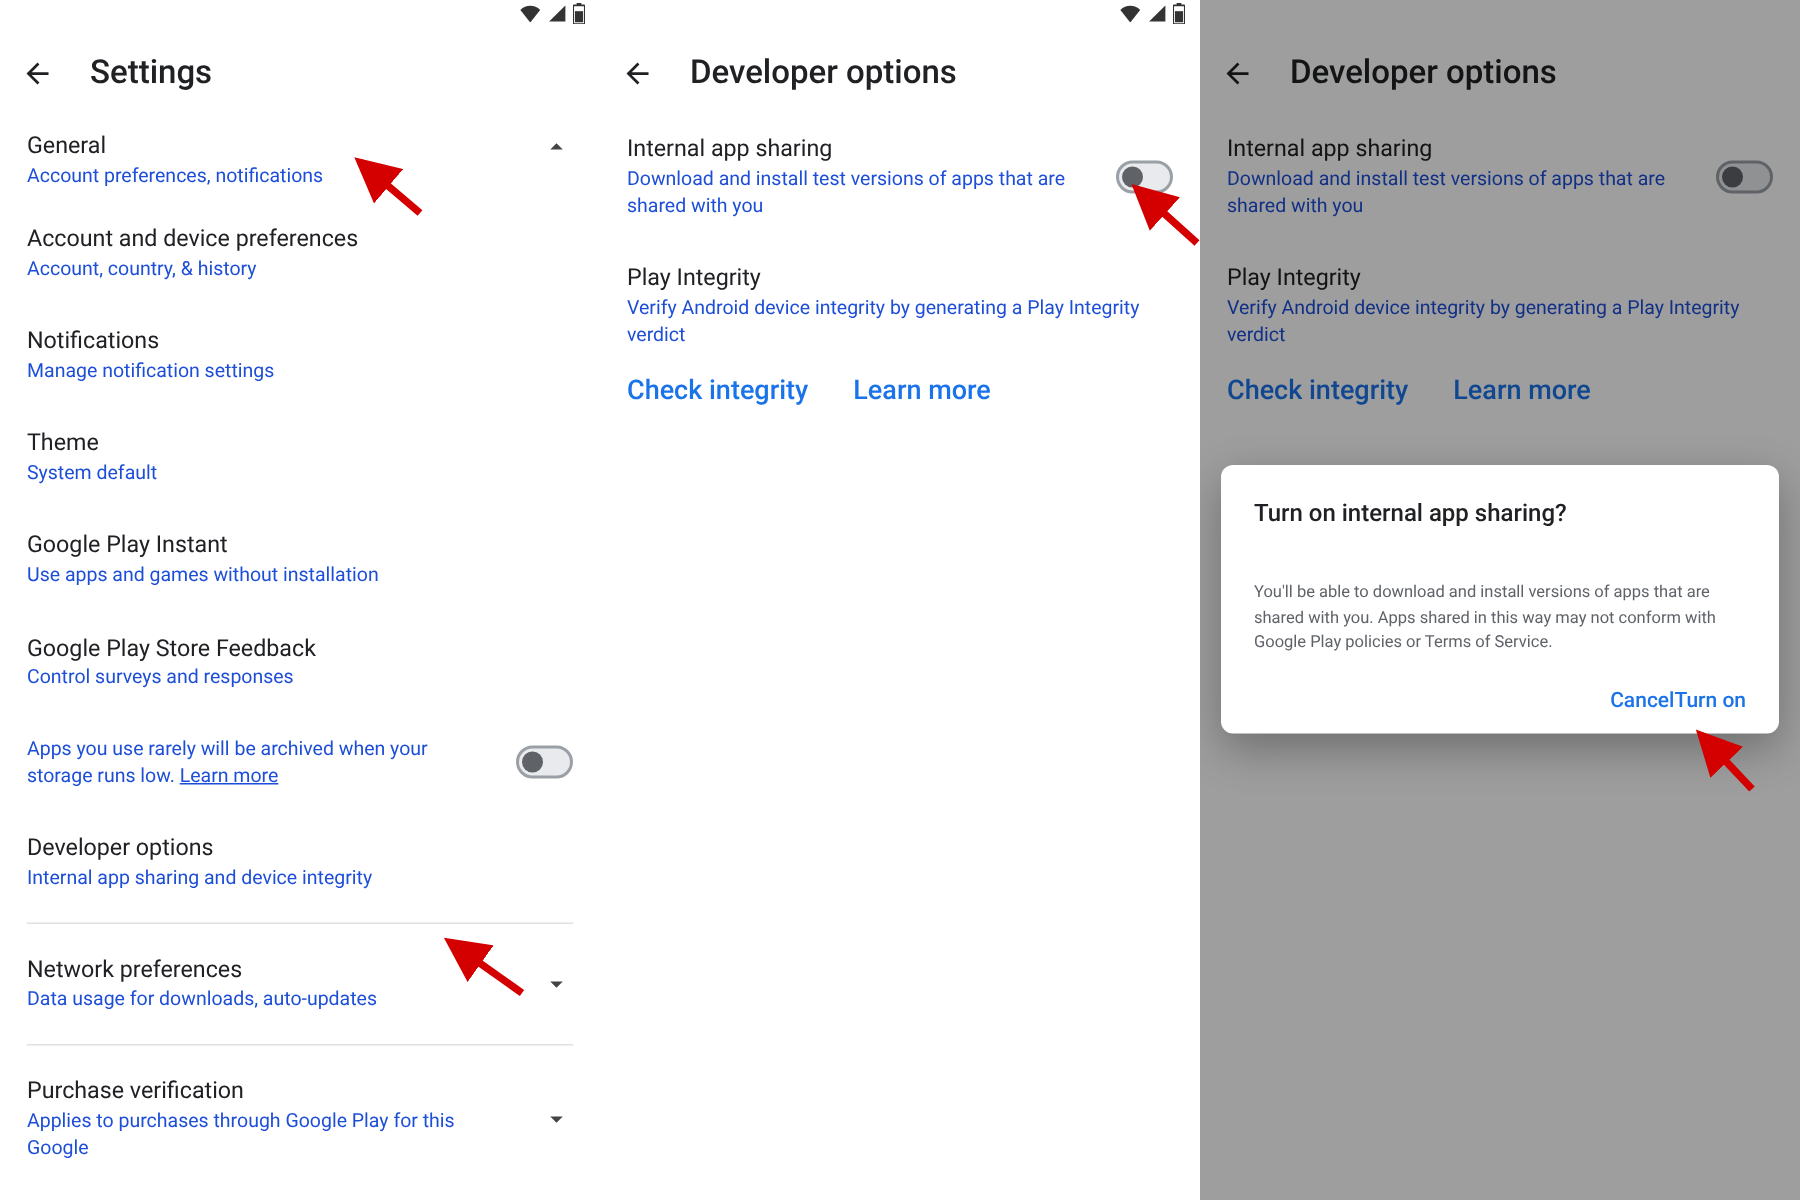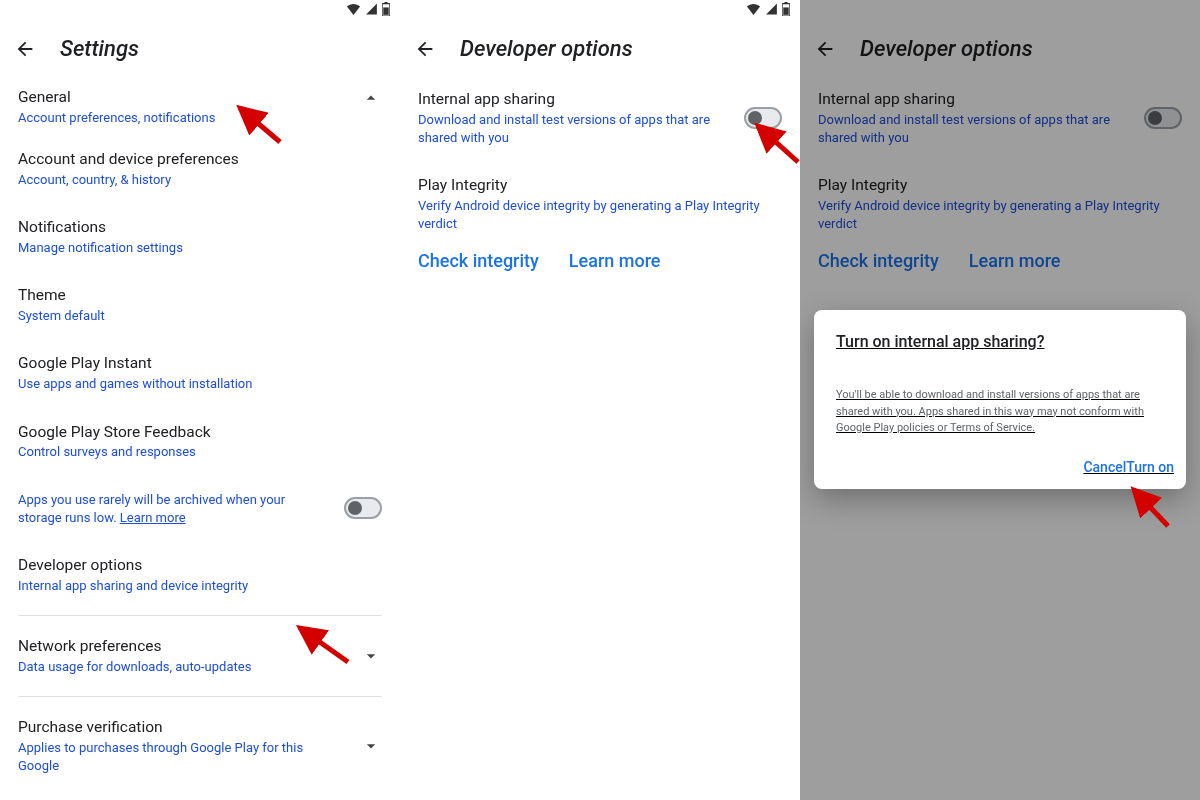--- a/index.html
+++ b/index.html
@@ -38,21 +38,20 @@
     z-index: 2;
   }
   .status-bar svg { display: block; }
   .app-bar {
     display: flex;
     align-items: center;
     padding: 18px 14px 14px 14px;
     gap: 24px;
     position: relative;
     z-index: 2;
-    font-style: italic;
   }
   .back-icon { width: 22px; height: 22px; display:flex; align-items:center; justify-content:center; }
   .app-title {
     font-size: 22px;
     font-weight: 500;
     color: #202124;
   }
   .content {
     position: relative;
     z-index: 2;
@@ -122,22 +121,21 @@
   }
   .dialog {
     position: absolute;
     left: 14px;
     right: 14px;
     top: 310px;
     background: #fff;
     border-radius: 8px;
     box-shadow: 0 10px 30px rgba(0,0,0,0.3);
     z-index: 10;
-    padding: 22px 12px 14px 22px;
-    text-decoration: underline;
+    padding: 22px 22px 14px 22px;
   }
   .dialog-title {
     font-size: 16px;
     font-weight: 500;
     color: #202124;
     margin-bottom: 14px;
   }
   .dialog-body {
     font-size: 11px;
     color: #5f6368;

